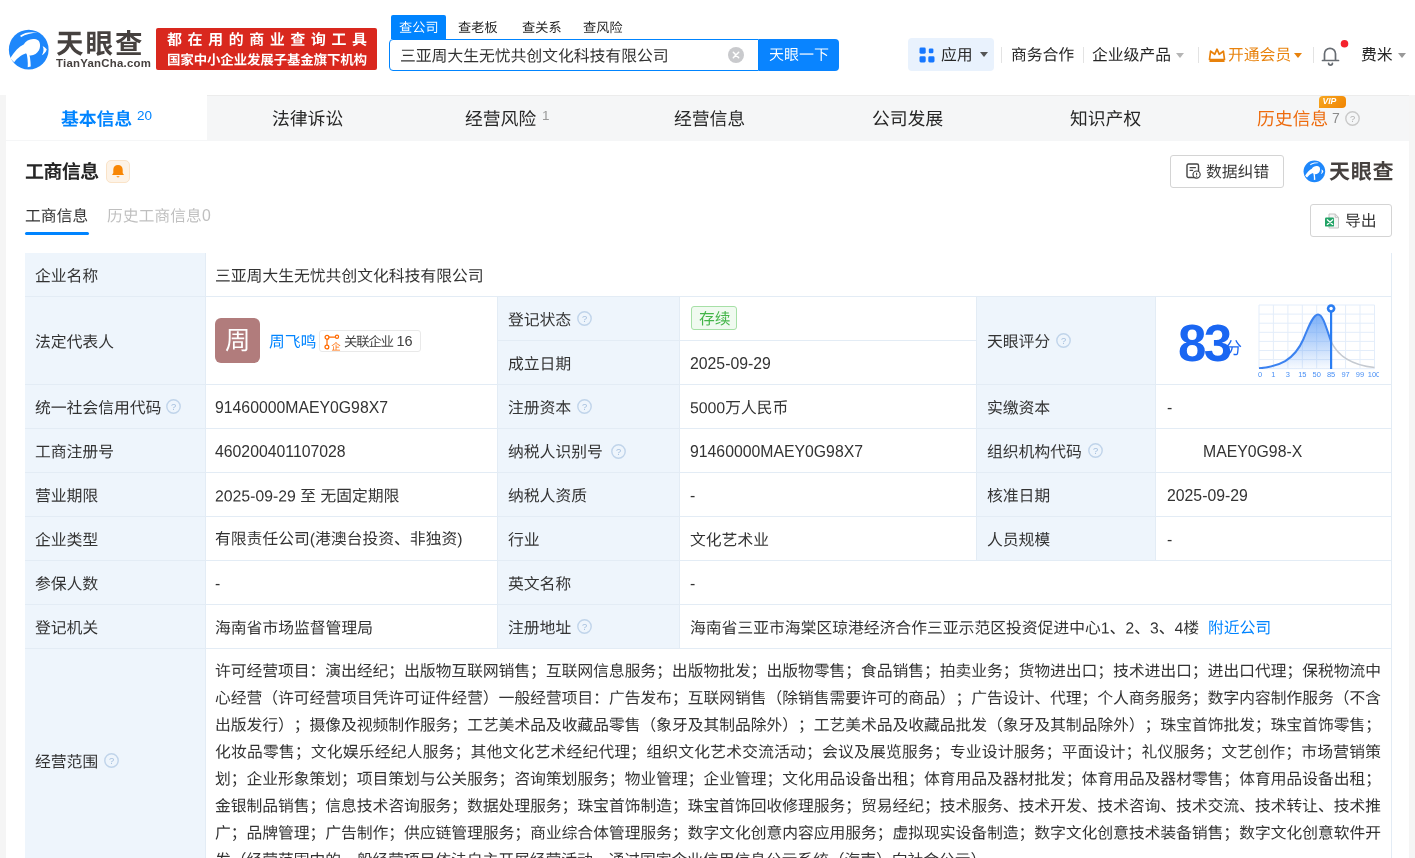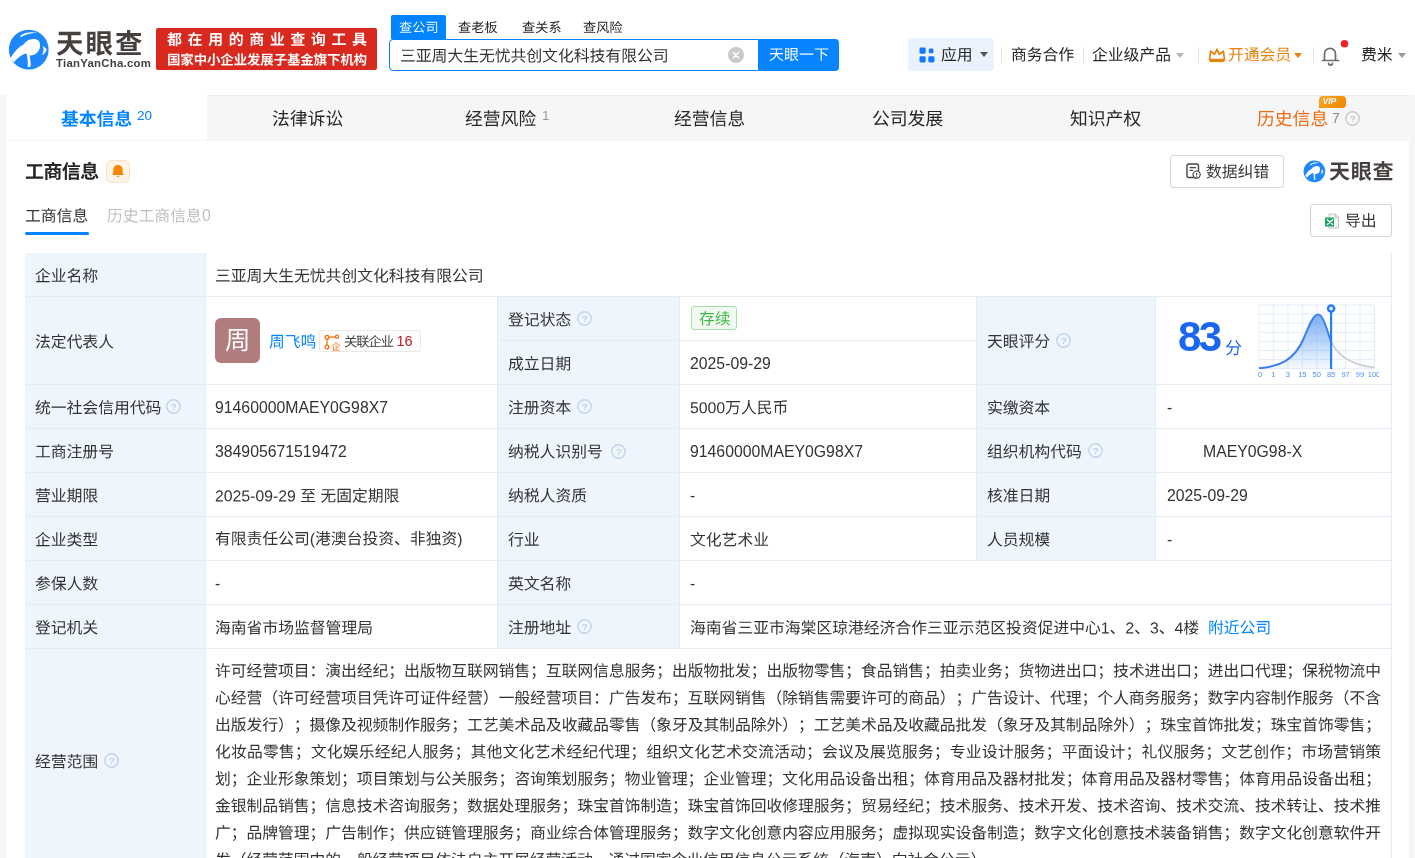--- a/index.html
+++ b/index.html
@@ -749,21 +749,21 @@
       </g>
     </svg>
     <svg class="abs" style="left:341.5px;top:332.7px;" width="53.2" height="16.6">
       <g fill="#404040" transform="translate(2.0,13.4) scale(0.013400,-0.013400)">
         <use href="#q5173" x="0"></use>
         <use href="#q8054" x="910"></use>
         <use href="#q4f01" x="1821"></use>
         <use href="#q4e1a" x="2731"></use>
       </g>
     </svg>
-    <div class="abs" style="left:396.5px;top:331.5px;font-size:14.5px;line-height:19px;color:#b91c1c;white-space:nowrap;">16</div>
+    <div class="abs" style="left:396.5px;top:331.5px;font-size:14.5px;line-height:19px;color:#404040;white-space:nowrap;">16</div>
     <svg class="abs" style="left:506.0px;top:309.7px;" width="67.2" height="18.6">
       <g fill="#333" transform="translate(2.0,15.3) scale(0.015800,-0.015800)">
         <use href="#q767b" x="0"></use>
         <use href="#q8bb0" x="1000"></use>
         <use href="#q72b6" x="2000"></use>
         <use href="#q6001" x="3000"></use>
       </g>
     </svg>
     <svg class="abs" style="left:577.1px;top:311.0px" width="15" height="15">
       <circle cx="7.5" cy="7.5" r="6.7" fill="none" stroke="#c0d4ea" stroke-width="1.4"></circle>
@@ -790,21 +790,21 @@
         <use href="#q5929" x="0"></use>
         <use href="#q773c" x="1000"></use>
         <use href="#q8bc4" x="2000"></use>
         <use href="#q5206" x="3000"></use>
       </g>
     </svg>
     <svg class="abs" style="left:1056.1px;top:333.0px" width="15" height="15">
       <circle cx="7.5" cy="7.5" r="6.7" fill="none" stroke="#c0d4ea" stroke-width="1.4"></circle>
       <text x="7.5" y="8.1" text-anchor="middle" dominant-baseline="middle" font-family="Liberation Sans" font-size="9.3px" fill="#a3bedd">?</text>
     </svg>
-    <div class="abs" style="left:1178px;top:309px;font-size:42px;line-height:55px;color:#1a66f2;white-space:nowrap;"><b style="letter-spacing:-2.5px">83</b></div>
+    <div class="abs" style="left:1178px;top:316px;font-size:51px;line-height:55px;color:#1a66f2;white-space:nowrap;"><b style="letter-spacing:-2.5px">83</b></div>
     <svg class="abs" style="left:1222.7px;top:337.8px;" width="21.0" height="19.4">
       <g fill="#1a66f2" transform="translate(2.0,16.0) scale(0.017000,-0.017000)">
         <use href="#q5206" x="0"></use>
       </g>
     </svg>
     <svg class="abs" style="left:1257px;top:303px" width="122" height="76" viewBox="0 0 122 76">
 <defs>
         <linearGradient id="cg" x1="0" y1="0" x2="0" y2="1">
 <stop offset="0" stop-color="#4f94f5" stop-opacity="0.75"></stop>
           <stop offset="1" stop-color="#4f94f5" stop-opacity="0.04"></stop>
@@ -890,21 +890,21 @@
     <div class="abs" style="left:1167px;top:396.5px;font-size:15.8px;line-height:21px;color:#333;white-space:nowrap;">-</div>
     <svg class="abs" style="left:32.5px;top:441.7px;" width="83.0" height="18.7">
       <g fill="#333" transform="translate(2.0,15.3) scale(0.015800,-0.015800)">
         <use href="#q5de5" x="0"></use>
         <use href="#q5546" x="1000"></use>
         <use href="#q6ce8" x="2000"></use>
         <use href="#q518c" x="3000"></use>
         <use href="#q53f7" x="4000"></use>
       </g>
     </svg>
-    <div class="abs" style="left:215px;top:440.5px;font-size:15.8px;line-height:21px;color:#333;white-space:nowrap;">384905671519472</div>
+    <div class="abs" style="left:215px;top:440.5px;font-size:15.8px;line-height:21px;color:#333;white-space:nowrap;">460200401107028</div>
     <svg class="abs" style="left:506.0px;top:441.7px;" width="98.8" height="18.6">
       <g fill="#333" transform="translate(2.0,15.3) scale(0.015800,-0.015800)">
         <use href="#q7eb3" x="0"></use>
         <use href="#q7a0e" x="1000"></use>
         <use href="#q4eba" x="2000"></use>
         <use href="#q8bc6" x="3000"></use>
         <use href="#q522b" x="4000"></use>
         <use href="#q53f7" x="5000"></use>
       </g>
     </svg>

